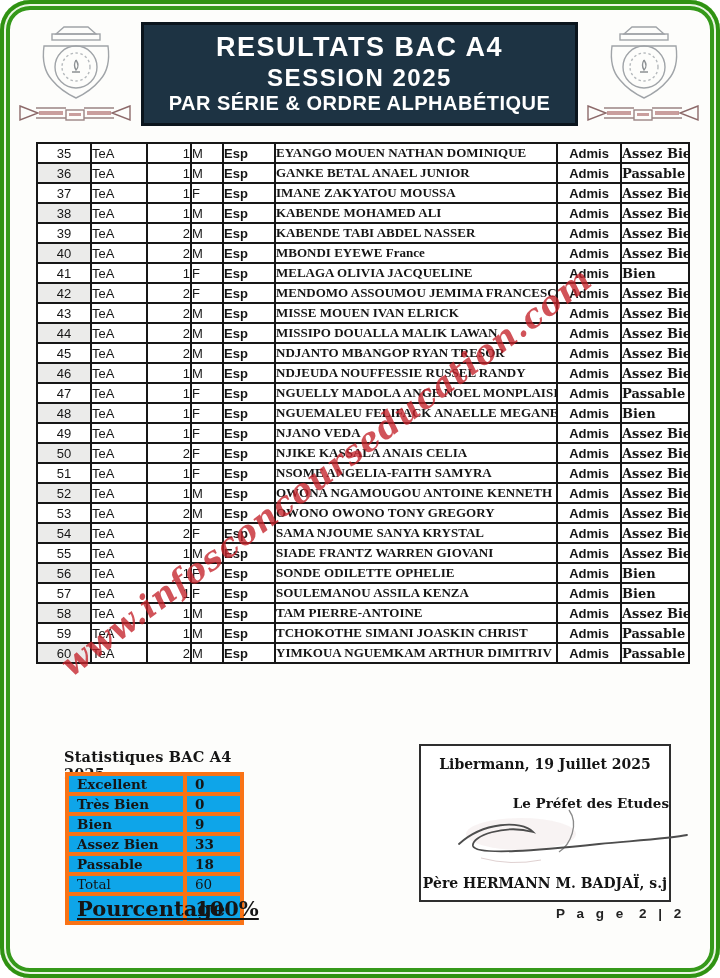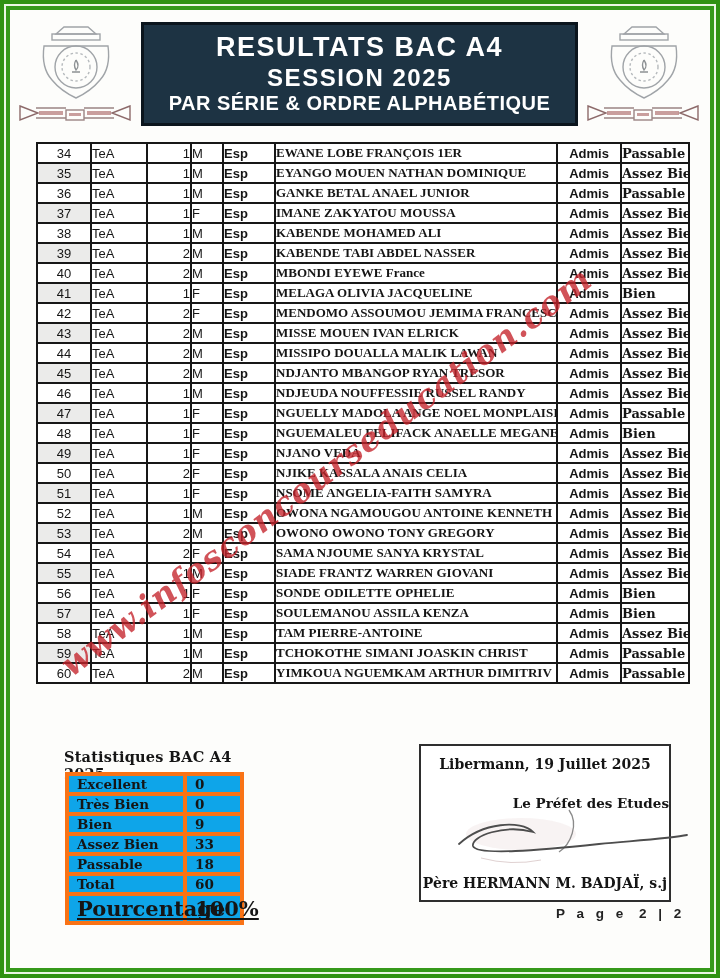--- a/index.html
+++ b/index.html
@@ -1,20 +1,20 @@
 <!DOCTYPE html>
 <html><head>
 <meta charset="utf-8">
 <style>
   html,body{margin:0;padding:0;background:#ffffff;}
   .page{
     position:relative;width:720px;height:978px;overflow:hidden;
     background:#fdfdfb;
     box-shadow: inset 0 0 0 4px #2f9212, inset 0 0 0 6px #eaf6e3, inset 0 0 0 10px #35991a;
-    font-family:"Liberation Sans",sans-serif;color:#151515;
+    font-family:"Liberation Sans",sans-serif;color:#151515;border-radius:30px;
   }
   
   .logo{position:absolute;top:22px;width:126px;height:106px;}
   .logo-left{left:12px;}
   .logo-right{left:580px;}
   .title-box{
     position:absolute;left:141px;top:22px;width:437px;height:104px;
     border:3px solid #0b151d;box-sizing:border-box;
     display:flex;flex-direction:column;justify-content:center;align-items:center;
     color:#ffffff;text-align:center;line-height:1.18;
@@ -43,21 +43,21 @@
   
   .stats-title{
     position:absolute;left:64px;top:748px;width:190px;
     font-family:"DejaVu Serif",serif;font-weight:700;font-size:14.5px;letter-spacing:0.2px;
   }
   .stats{position:absolute;left:65px;top:772px;width:175px;table-layout:fixed;}
   .stats td{
     border:4px solid #f97316;height:18px;padding:0 0 0 8px;box-sizing:border-box;
     font-family:"DejaVu Serif",serif;font-weight:700;font-size:13.5px;background:#0ea5e9;white-space:nowrap;
   }
-  .stats tr.row-total td{font-weight:700;}
+  .stats tr.row-total td{font-weight:400;}
   .stats tr.row-pct td{font-size:21px;height:20px;text-decoration:underline;}
   
   .sign-box{
     position:absolute;left:419px;top:744px;width:252px;height:158px;
     border:2px solid #2e2e2e;box-sizing:border-box;background:#fff;
   }
   .sign-date{margin-top:10px;text-align:center;font-family:"DejaVu Serif",serif;font-weight:700;font-size:14px;}
   .sign-role{margin-top:23px;text-align:right;font-family:"DejaVu Serif",serif;font-weight:700;font-size:13.5px;}
   .sign-svg{position:absolute;left:0;top:58px;width:279px;height:66px;}
   .sign-name{position:absolute;bottom:9px;width:100%;text-align:center;font-family:"DejaVu Serif",serif;font-weight:700;font-size:14px;}
@@ -137,30 +137,20 @@
         <col style="width:56px">
         <col style="width:44px">
         <col style="width:32px">
       <col style="width:52px">
         <col style="width:282px">
         <col style="width:64px">
         <col style="width:68px">
     </colgroup>
     <tbody>
         <tr>
-          <td class="c-num">34</td>
-          <td class="c-serie">TeA</td>
-          <td class="c-grp">1</td>
-          <td class="c-sex">M</td>
-          <td class="c-esp">Esp</td>
-          <td class="c-name">EWANE LOBE FRANÇOIS 1ER</td>
-          <td class="c-adm">Admis</td>
-          <td class="c-men">Passable</td>
-        </tr>
-        <tr>
           <td class="c-num">35</td>
           <td class="c-serie">TeA</td>
           <td class="c-grp">1</td>
           <td class="c-sex">M</td>
           <td class="c-esp">Esp</td>
           <td class="c-name">EYANGO MOUEN NATHAN DOMINIQUE</td>
           <td class="c-adm">Admis</td>
           <td class="c-men">Assez Bien</td>
         </tr>
         <tr>

